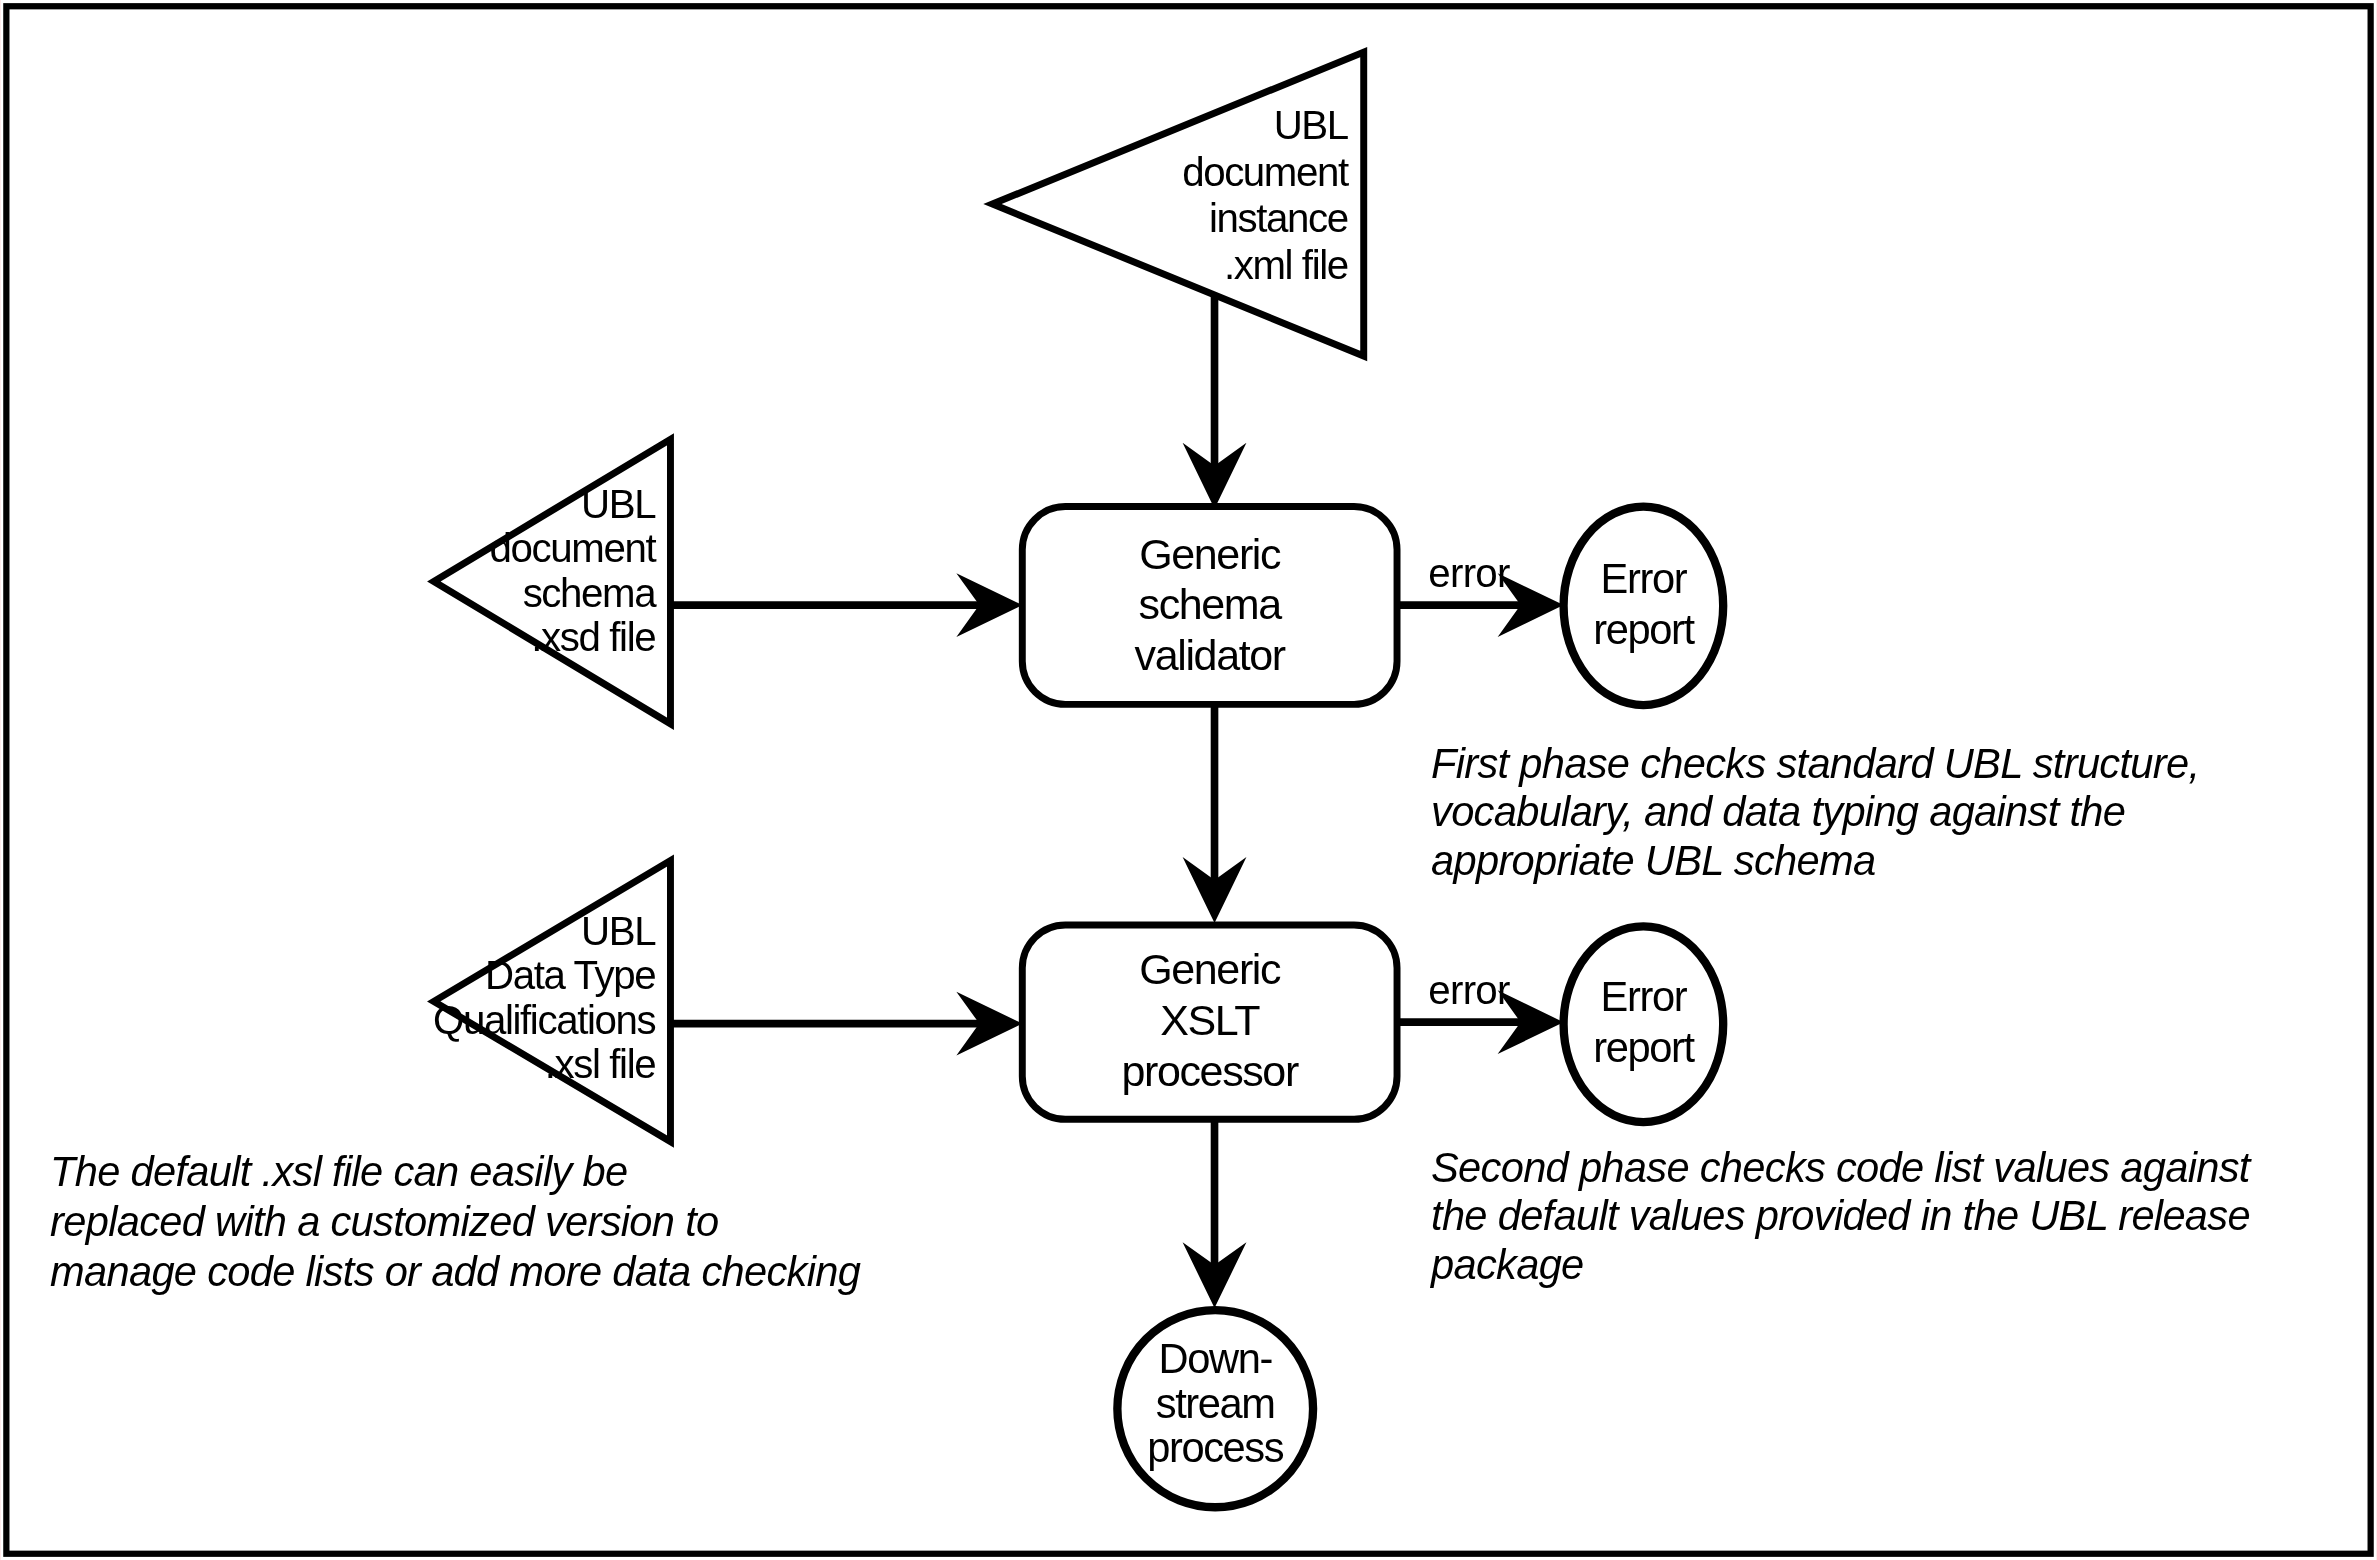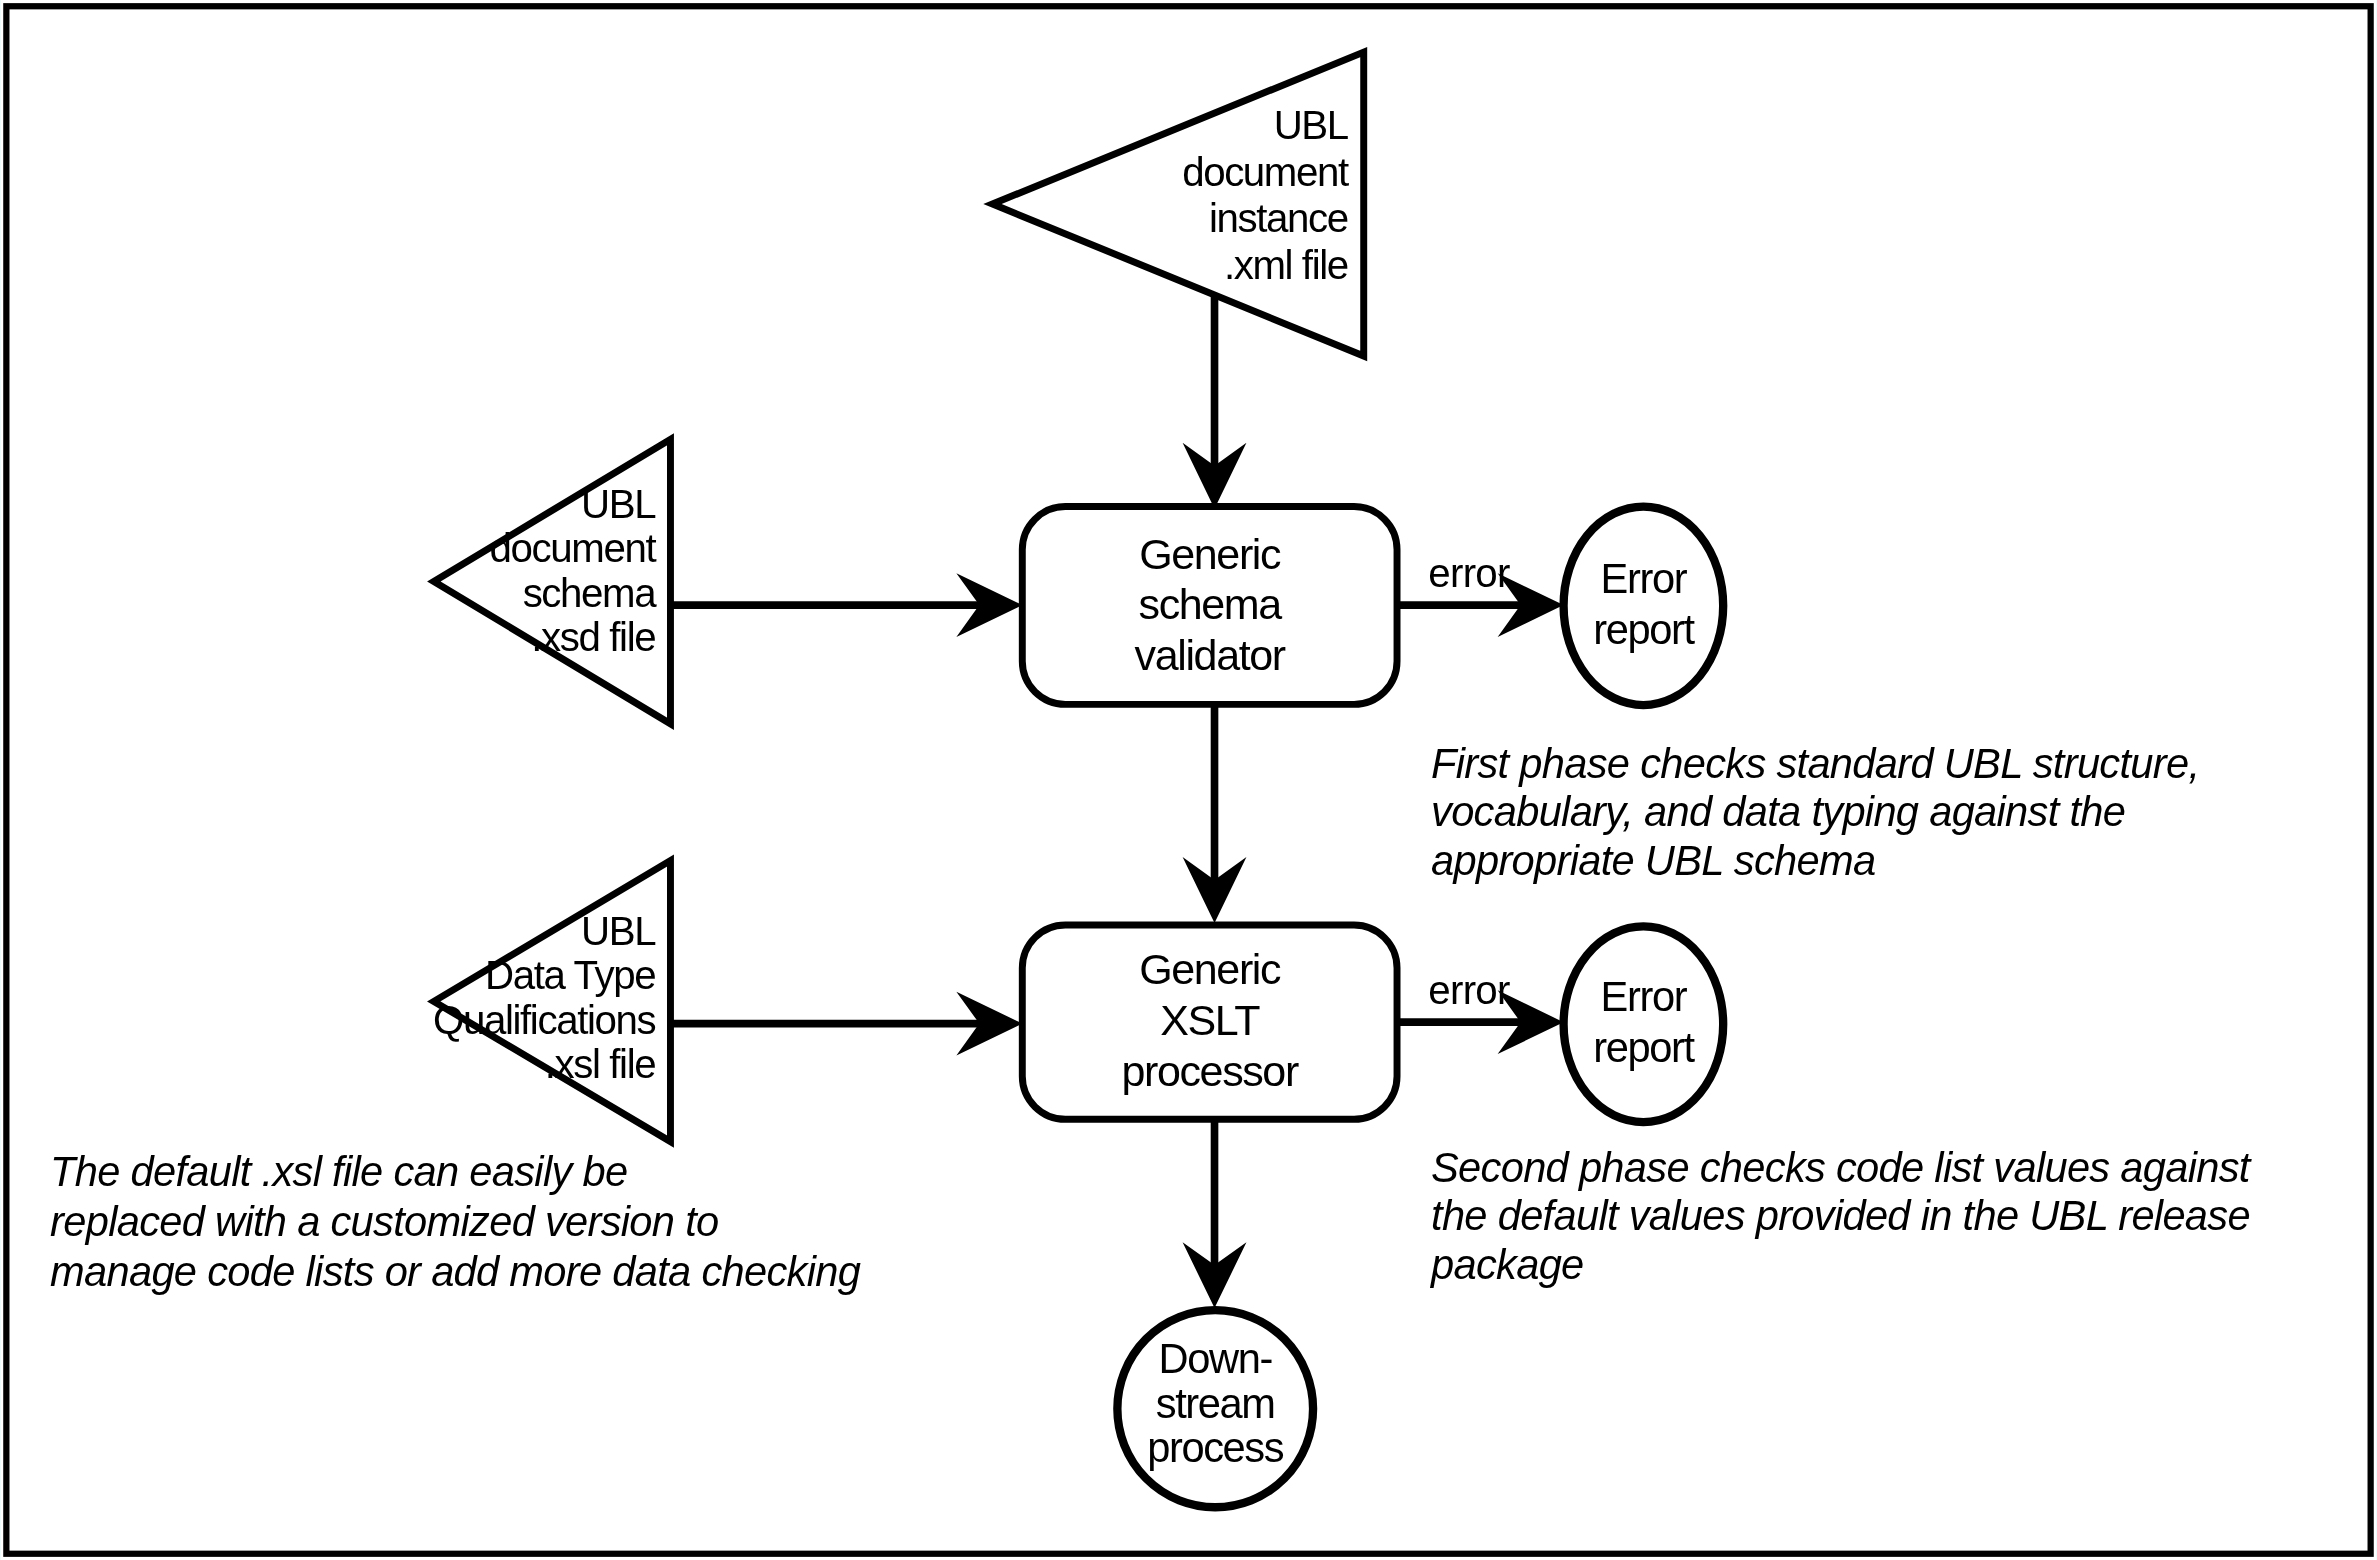--- a/index.html
+++ b/index.html
@@ -1,20 +1,20 @@
 <!DOCTYPE html>
 <html style="font-size:11px"><head>
 <meta charset="utf-8">
 <style>
   html, body { margin: 0; padding: 0; background: #ffffff; }
   .stage {
     position: relative;
     width: 2377px;
     height: 1560px;
-    background: #5eead4;
+    background: #ef4444;
     overflow: hidden;
   }
   svg { position: absolute; left: 0; top: 0; display: block; }
   svg text {
     font-family: "Liberation Sans", "DejaVu Sans", sans-serif;
     fill: #000000;
   }
   .shape { fill: #ffffff; stroke: #000000; stroke-width: 10; }
   .tri   { stroke-miterlimit: 12; }
   .ellipse { stroke-width: 12; }

